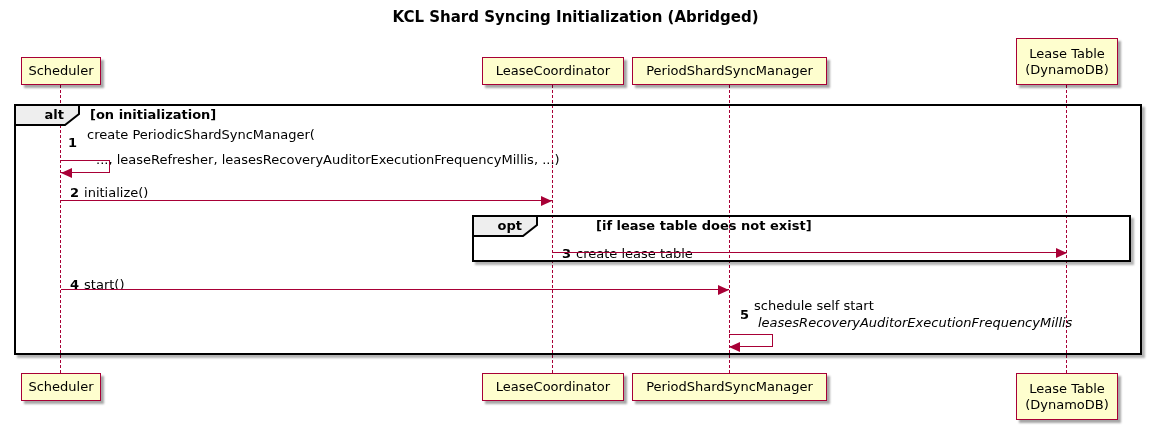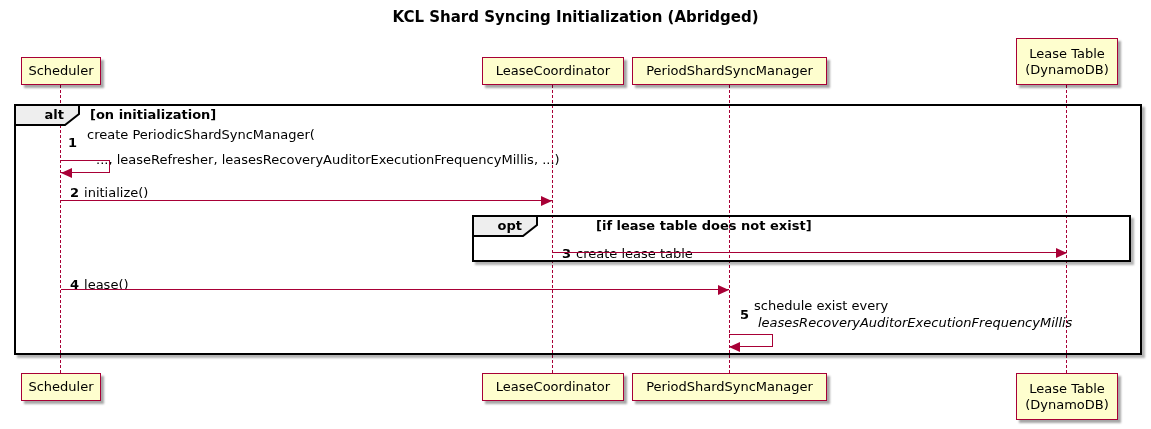--- a/index.html
+++ b/index.html
@@ -117,27 +117,27 @@
   <div class="operator" style="left:474px;top:218px;width:48px;">opt</div>
   <div class="guard" style="left:548px;top:218px;margin-left:48px;">[if lease table does not exist]</div>
 
   <div class="msg-label" style="left:562px;top:246px;">
     <span class="msg-num">3</span><span>create lease table</span>
   </div>
   <div class="msg-line" style="left:553px;top:252px;width:514px;"></div>
   <div class="arrow-right" style="left:1056px;top:248px;"></div>
 
   <div class="msg-label" style="left:70px;top:277px;">
-    <span class="msg-num">4</span><span>lease()</span>
+    <span class="msg-num">4</span><span>start()</span>
   </div>
   <div class="msg-line" style="left:61px;top:289px;width:668px;"></div>
   <div class="arrow-right" style="left:718px;top:285px;"></div>
 
   <div class="msg-num-abs" style="left:740px;top:307px;">5</div>
-  <div class="msg-label" style="left:754px;top:298px;">schedule exist every</div>
+  <div class="msg-label" style="left:754px;top:298px;">schedule self start</div>
   <div class="msg-label" style="left:758px;top:315px;font-style:italic;">leasesRecoveryAuditorExecutionFrequencyMillis</div>
   <div class="self-loop" style="left:729px;top:334px;width:44px;height:13px;"></div>
   <div class="arrow-left" style="left:729px;top:342px;"></div>
 
   <div class="participant" style="left:21px;top:373px;width:80px;height:28px;">
     <span>Scheduler</span>
   </div>
   <div class="participant" style="left:482px;top:373px;width:142px;height:28px;">
     <span>LeaseCoordinator</span>
   </div>

